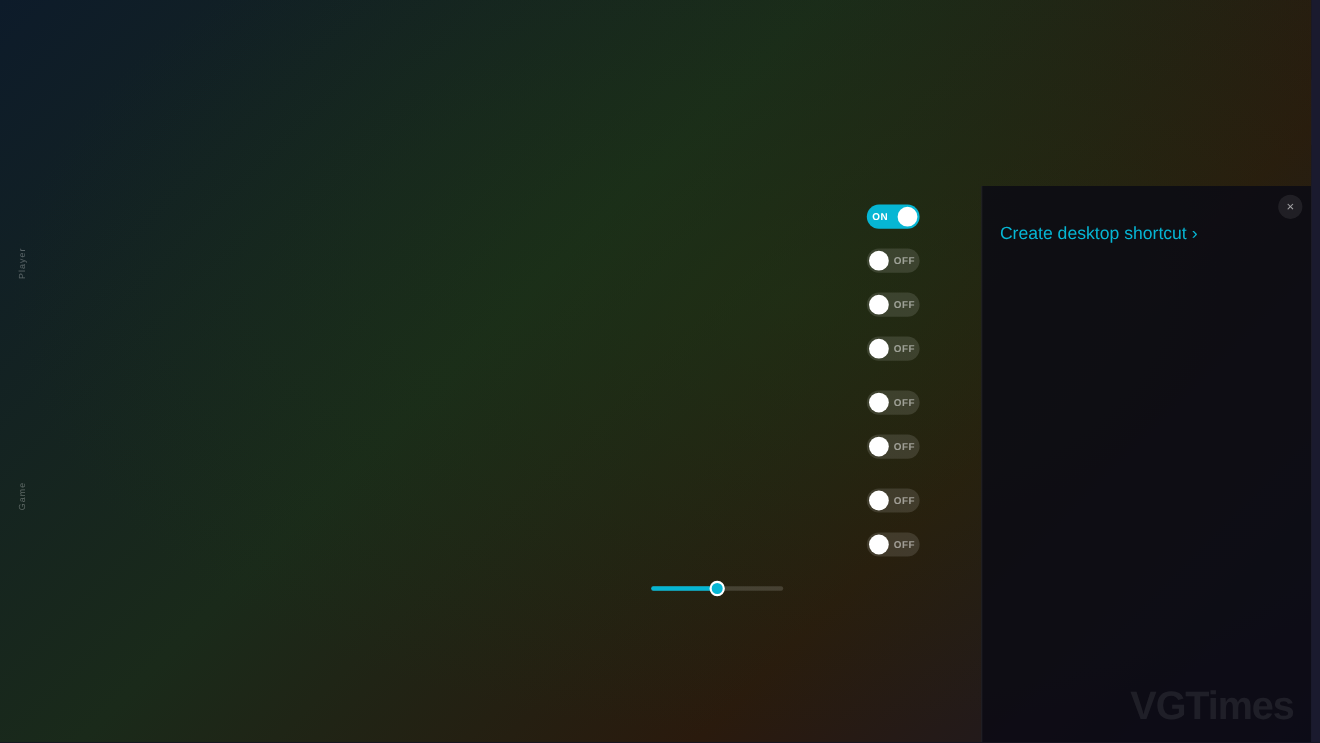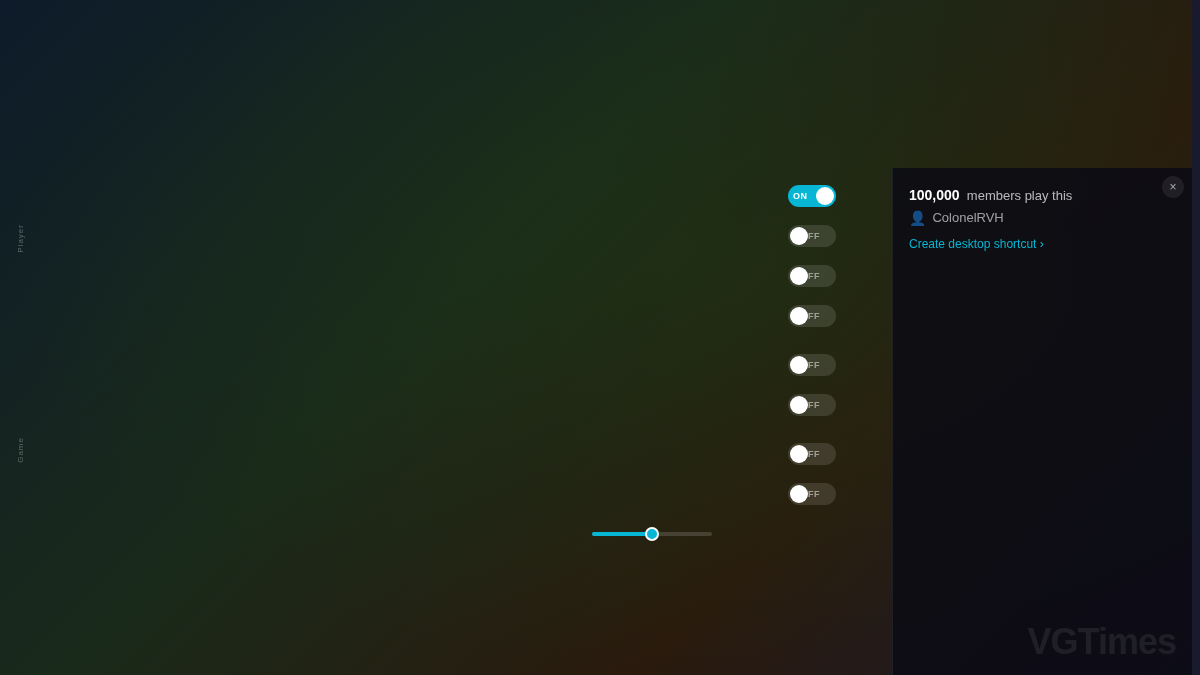--- a/index.html
+++ b/index.html
@@ -363,21 +363,21 @@
     }
     .toggle.on {
       background: #06b6d4;
       justify-content: flex-end;
     }
     .toggle.off {
       background: rgba(255,255,255,0.12);
       justify-content: flex-start;
     }
     .toggle-text-on { color: white; position: absolute; left: 5px; }
-    .toggle-text-off { color: rgba(255,255,255,0.5); position: absolute; right: 16px; }
+    .toggle-text-off { color: rgba(255,255,255,0.5); position: absolute; right: 4px; }
     .toggle-knob {
       width: 18px; height: 18px;
       background: white;
       border-radius: 50%;
     }
 
     
     .hotkey {
       background: rgba(255,255,255,0.08);
       border: 1px solid rgba(255,255,255,0.15);
@@ -504,23 +504,23 @@
       font-size: 12px;
       color: rgba(255,255,255,0.5);
       margin-top: 8px;
     }
     .last-updated strong { color: #fff; }
     .desktop-link {
       display: flex;
       align-items: flex-end;
       gap: 4px;
       color: #06b6d4;
-      font-size: 12px;
-      cursor: pointer;
-      margin-top: 8px;
+      font-size: 16px;
+      cursor: pointer;
+      margin-top: 19px;
     }
 
     
     .vgtimes-watermark {
       position: absolute;
       bottom: 12px;
       right: 16px;
       font-size: 36px;
       font-weight: 900;
       color: rgba(255,255,255,0.08);
@@ -750,29 +750,20 @@
           <div class="hotkey">SHIFT</div>
           <div class="hotkey">F9</div>
         </div>
       </div>
 
     </div>
 
     <div class="info-panel">
       <div class="info-close">×</div>
 
-      <div class="info-members">
-        <strong>100,000</strong>
-        &nbsp;<span>members play this</span>
-        &nbsp;
-        <span class="info-user">
-          <span class="user-icon">👤</span>
-          <span>ColonelRVH</span>
-        </span>
-      </div>
 
 
       <div class="desktop-link">
         <span>Create desktop shortcut ›</span>
       </div>
     </div>
 
   </div>
 
   <div class="vgtimes-watermark">VGTimes</div>

